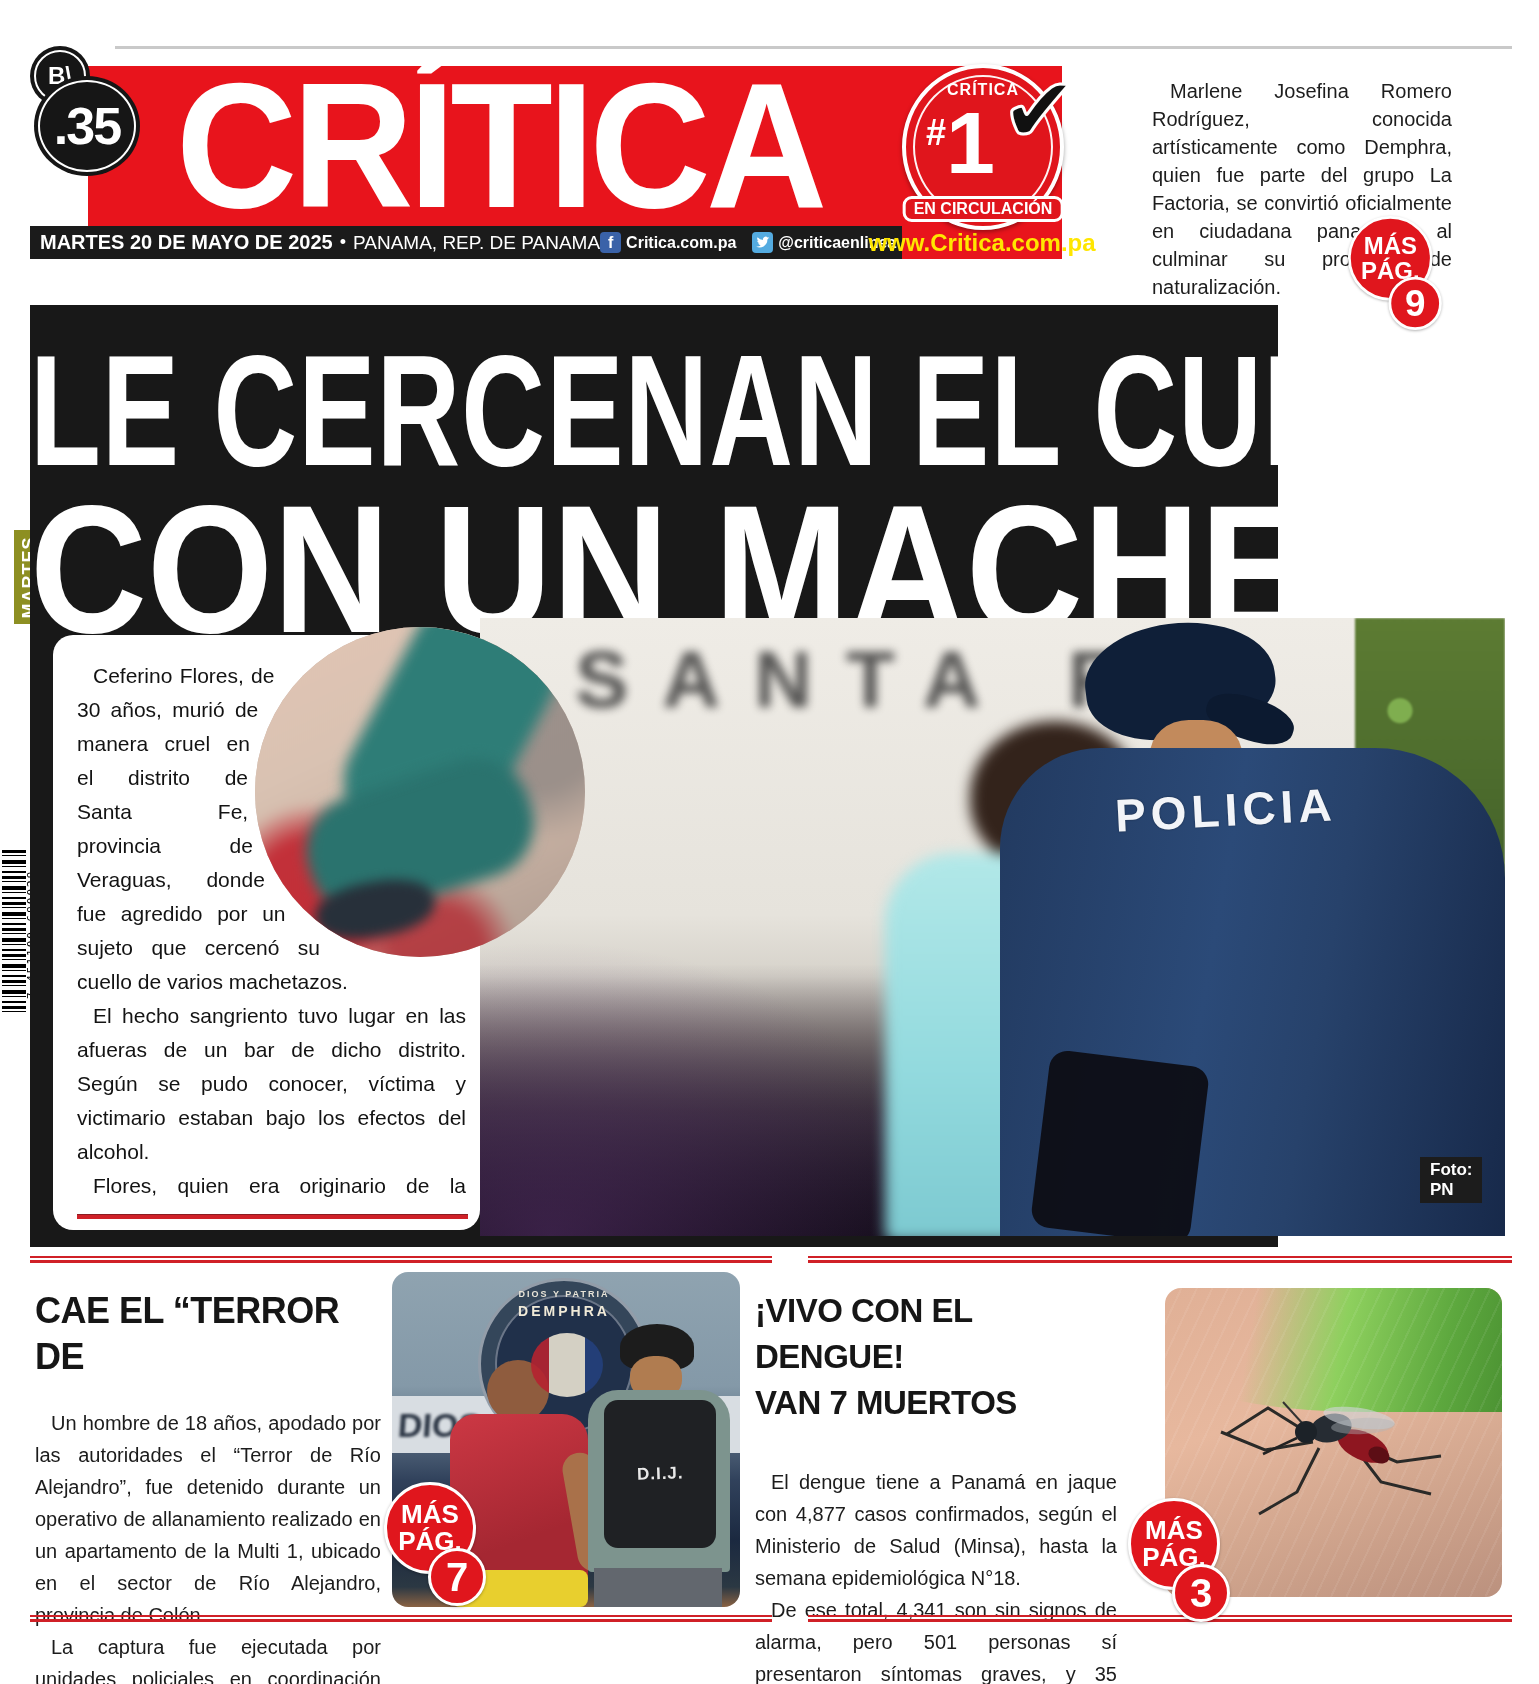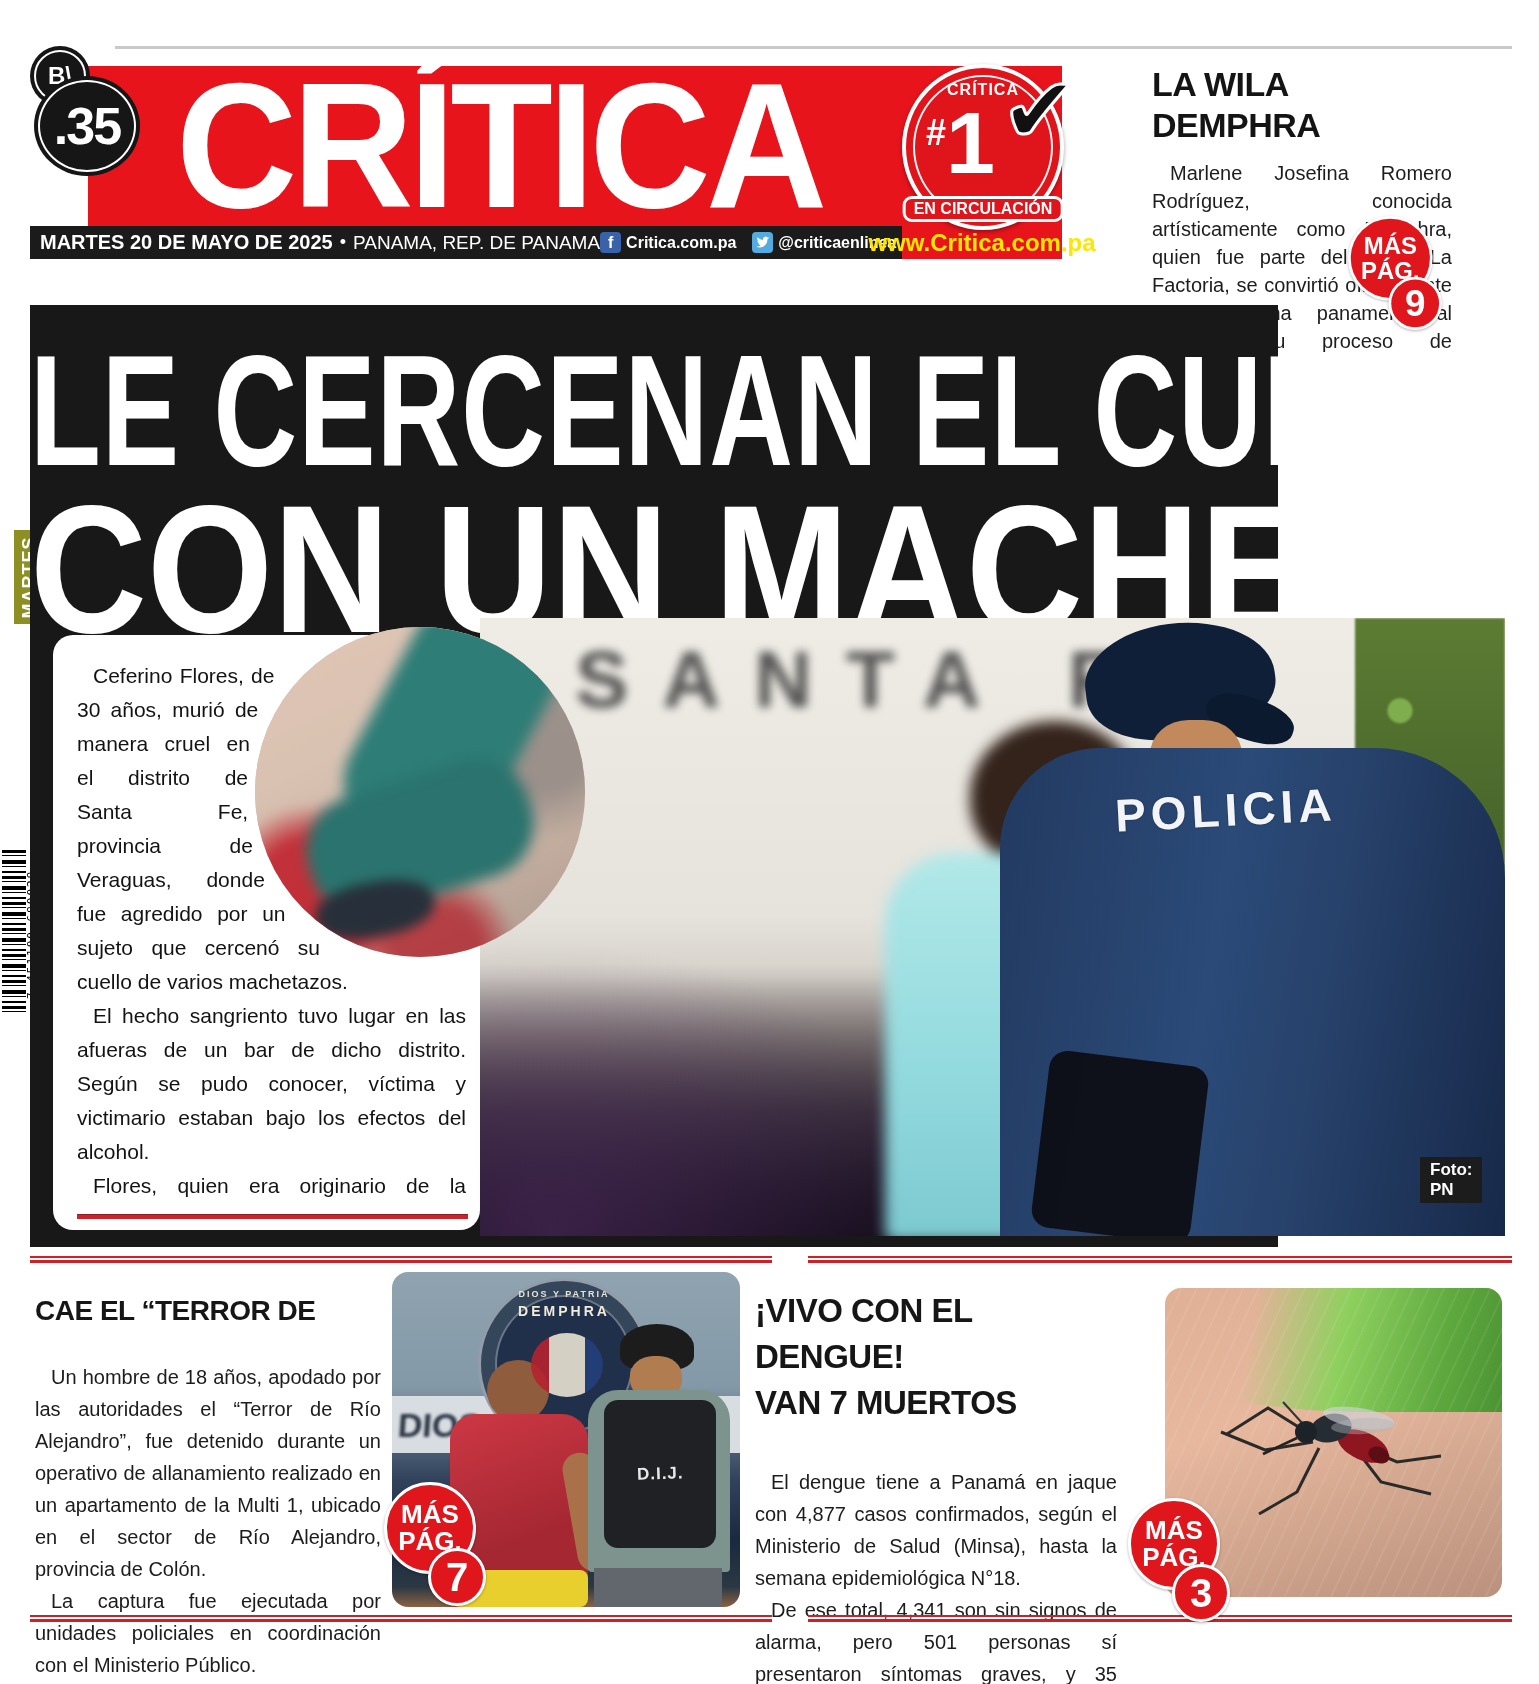--- a/index.html
+++ b/index.html
@@ -105,21 +105,21 @@
   
   .div-red { position:absolute; height:7px; border-top:2px solid #d02027; border-bottom:3px solid #d02027; }
   .d1a { left:30px; top:1256px; width:742px; }
   .d1b { left:808px; top:1256px; width:704px; }
   .d2a { left:30px; top:1615px; width:742px; }
   .d2b { left:808px; top:1615px; width:704px; }
 
   
   .story-bottom h2 { color:#161616; font-weight:700; line-height:46px; letter-spacing:-0.5px; }
   .story-terror { position:absolute; left:35px; top:1288px; width:346px; }
-  .story-terror h2 { font-size:28px; }
+  .story-terror h2 { font-size:36px; }
   .story-bottom p { font-size:20px; line-height:32px; text-align:justify; color:#1c1c1c; text-indent:16px; }
   .story-terror p:first-of-type { margin-top:27px; }
   .story-dengue { position:absolute; left:755px; top:1288px; width:362px; }
   .story-dengue h2 { font-size:33px; }
   .story-dengue p:first-of-type { margin-top:40px; }
 
   
   .photo-dij { position:absolute; left:392px; top:1272px; width:348px; height:335px; border-radius:16px; overflow:hidden;
     background:linear-gradient(180deg,#8fa3b0 0%,#8499a8 34%,#31425c 62%,#1b2940 80%,#2b3843 94%,#8a6243 100%); }
   .wall-band { position:absolute; left:0; top:37%; width:100%; height:17%; background:#d8dde2; }
@@ -208,21 +208,20 @@
         <span>www.kiosco.epasa.com.pa</span>
       </span>
     </div>
     <div class="url-chip">
       <span>www.Critica.com.pa</span>
     </div>
   </div>
 
   <section class="story-demphra">
     <h2>
-      <span style="display:block">LA WILA DEMPHRA</span>
     </h2>
     <p>Marlene Josefina Romero Rodríguez, conocida artísticamente como Demphra, quien fue parte del grupo La Factoria, se convirtió oficialmente en ciudadana panameña al culminar su proceso de naturalización.</p>
   </section>
 
   <div class="more-badge badge-9">
     <div class="mb-big">
         <span>MÁS PÁG.</span>
       </div>
     <div class="mb-small">9</div>
   </div>

